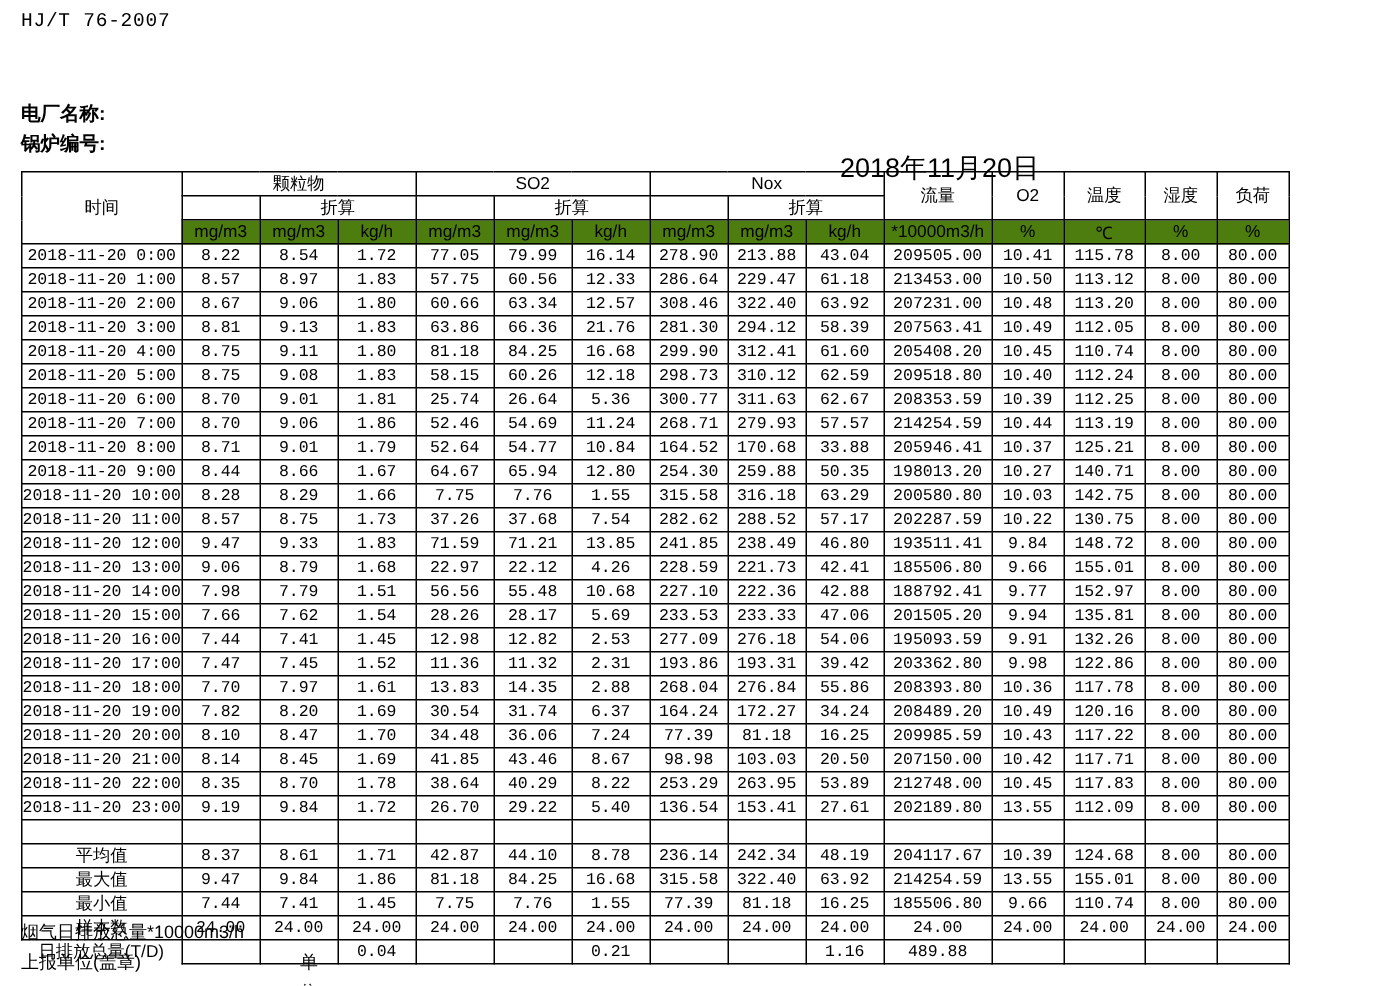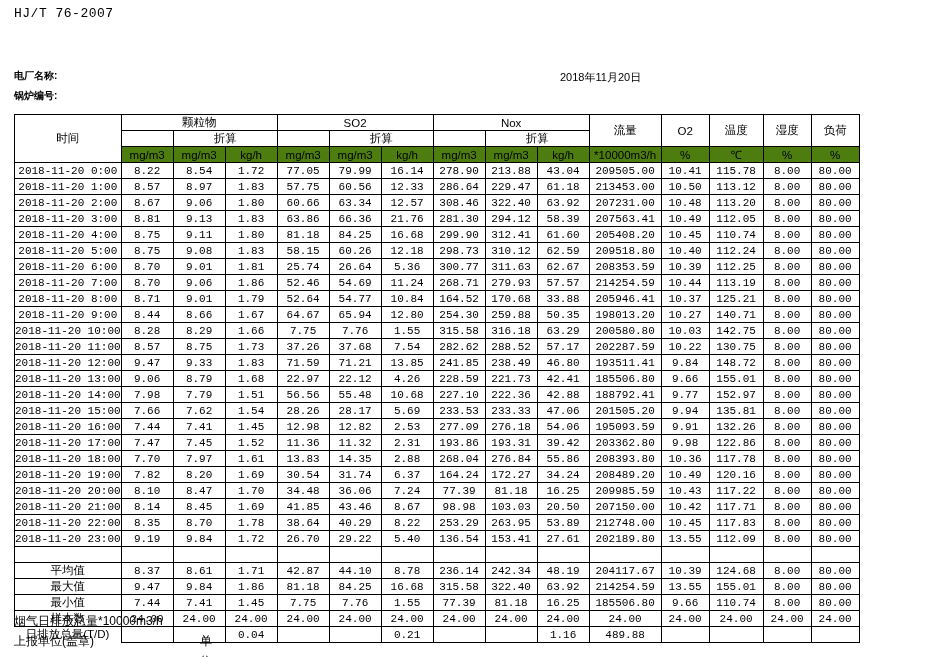--- a/index.html
+++ b/index.html
@@ -28,30 +28,30 @@
     left: 0; right: 0; top: 28px;
     text-align: center;
     font-size: 17px;
     font-weight: bold;
     color: #000;
     letter-spacing: 1px;
   }
   .meta {
     position: absolute;
     left: 14px; top: 66px;
-    font-size: 10px;
+    font-size: 13px;
     font-weight: bold;
     line-height: 20px;
     color: #000;
   }
   .meta div { white-space: nowrap; }
   .meta-date {
     position: absolute;
-    left: 560px; top: 70px;
-    font-size: 11px;
+    left: 560px; top: 100px;
+    font-size: 18px;
     color: #000;
   }
   table.report {
     position: absolute;
     left: 14px; top: 114px;
     border-collapse: collapse;
     font-family: "Liberation Mono", monospace;
     font-size: 11px;
     color: #000;
   }

